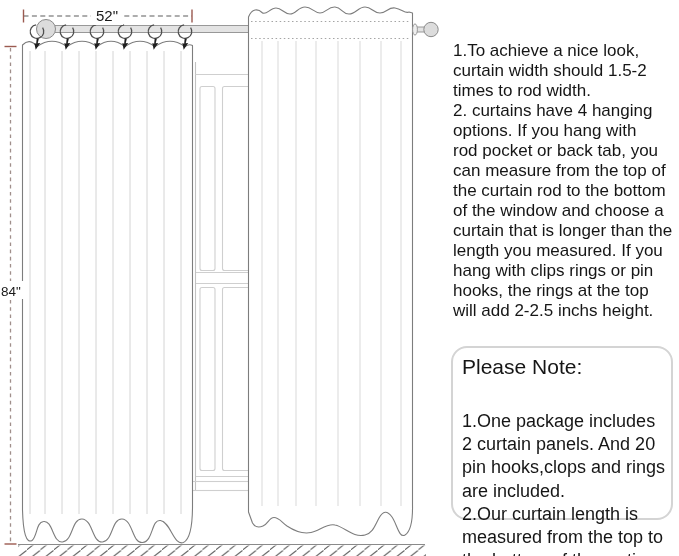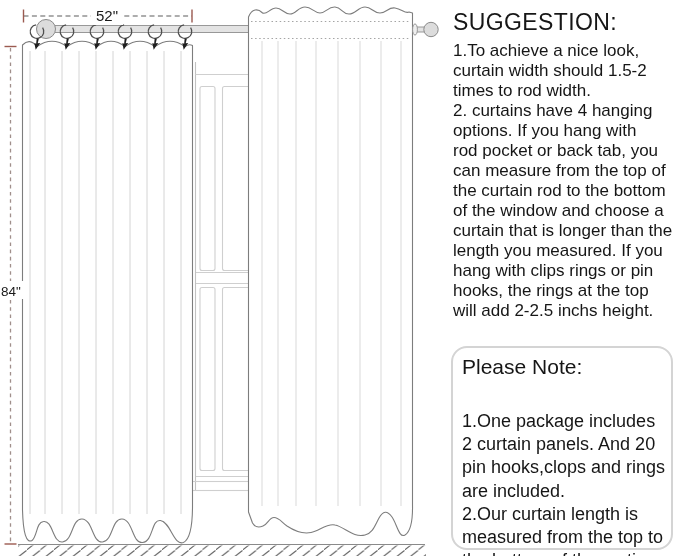--- a/index.html
+++ b/index.html
@@ -10,21 +10,21 @@
   .illustration{position:absolute;left:0;top:0;}
   .suggestion-title{
     position:absolute;left:453px;top:9px;width:226px;
     font-size:23px;letter-spacing:.4px;color:#161616;white-space:nowrap;
   }
   .suggestion-body{
     position:absolute;left:453px;top:41px;width:230px;
     font-size:17px;line-height:20px;color:#161616;white-space:pre-line;
   }
   .note-box{
-    position:absolute;left:451px;top:346px;width:222px;height:204px;
+    position:absolute;left:451px;top:346px;width:222px;height:174px;
     border:2px solid #d4d4d4;border-radius:16px;box-sizing:border-box;
     padding:5px 4px 0 9px;background:#ffffff;
   }
   .note-title{font-size:21px;color:#161616;margin:2px 0 4px 0;}
   .note-body{font-size:18px;line-height:23.2px;color:#161616;white-space:pre-line;margin-top:31px;}
   svg text{font-family:"Liberation Sans", sans-serif;fill:#1a1a1a;}
 </style>
 </head>
 <body>
 
@@ -180,21 +180,20 @@
 
     <g>
       <line x1="10.5" y1="48" x2="10.5" y2="543" stroke="#a08f8b" stroke-width="1.3" stroke-dasharray="3.6 3.6"></line>
       <line x1="4.5" y1="46.5" x2="16.5" y2="46.5" stroke="#9b5a50" stroke-width="1.4"></line>
       <line x1="4.5" y1="544" x2="16.5" y2="544" stroke="#9b5a50" stroke-width="1.4"></line>
       <rect x="0" y="281" width="27" height="18" fill="#ffffff"></rect>
       <text x="1" y="295.5" font-size="13.5">84"</text>
     </g>
   </svg>
 
-  <div class="suggestion-title">SUGGESTION:</div>
   <div class="suggestion-body">1.To achieve a nice look,
 curtain width should 1.5-2
 times to rod width.
 2. curtains have 4 hanging
 options. If you hang with
 rod pocket or back tab, you
 can measure from the top of
 the curtain rod to the bottom
 of the window and choose a
 curtain that is longer than the

